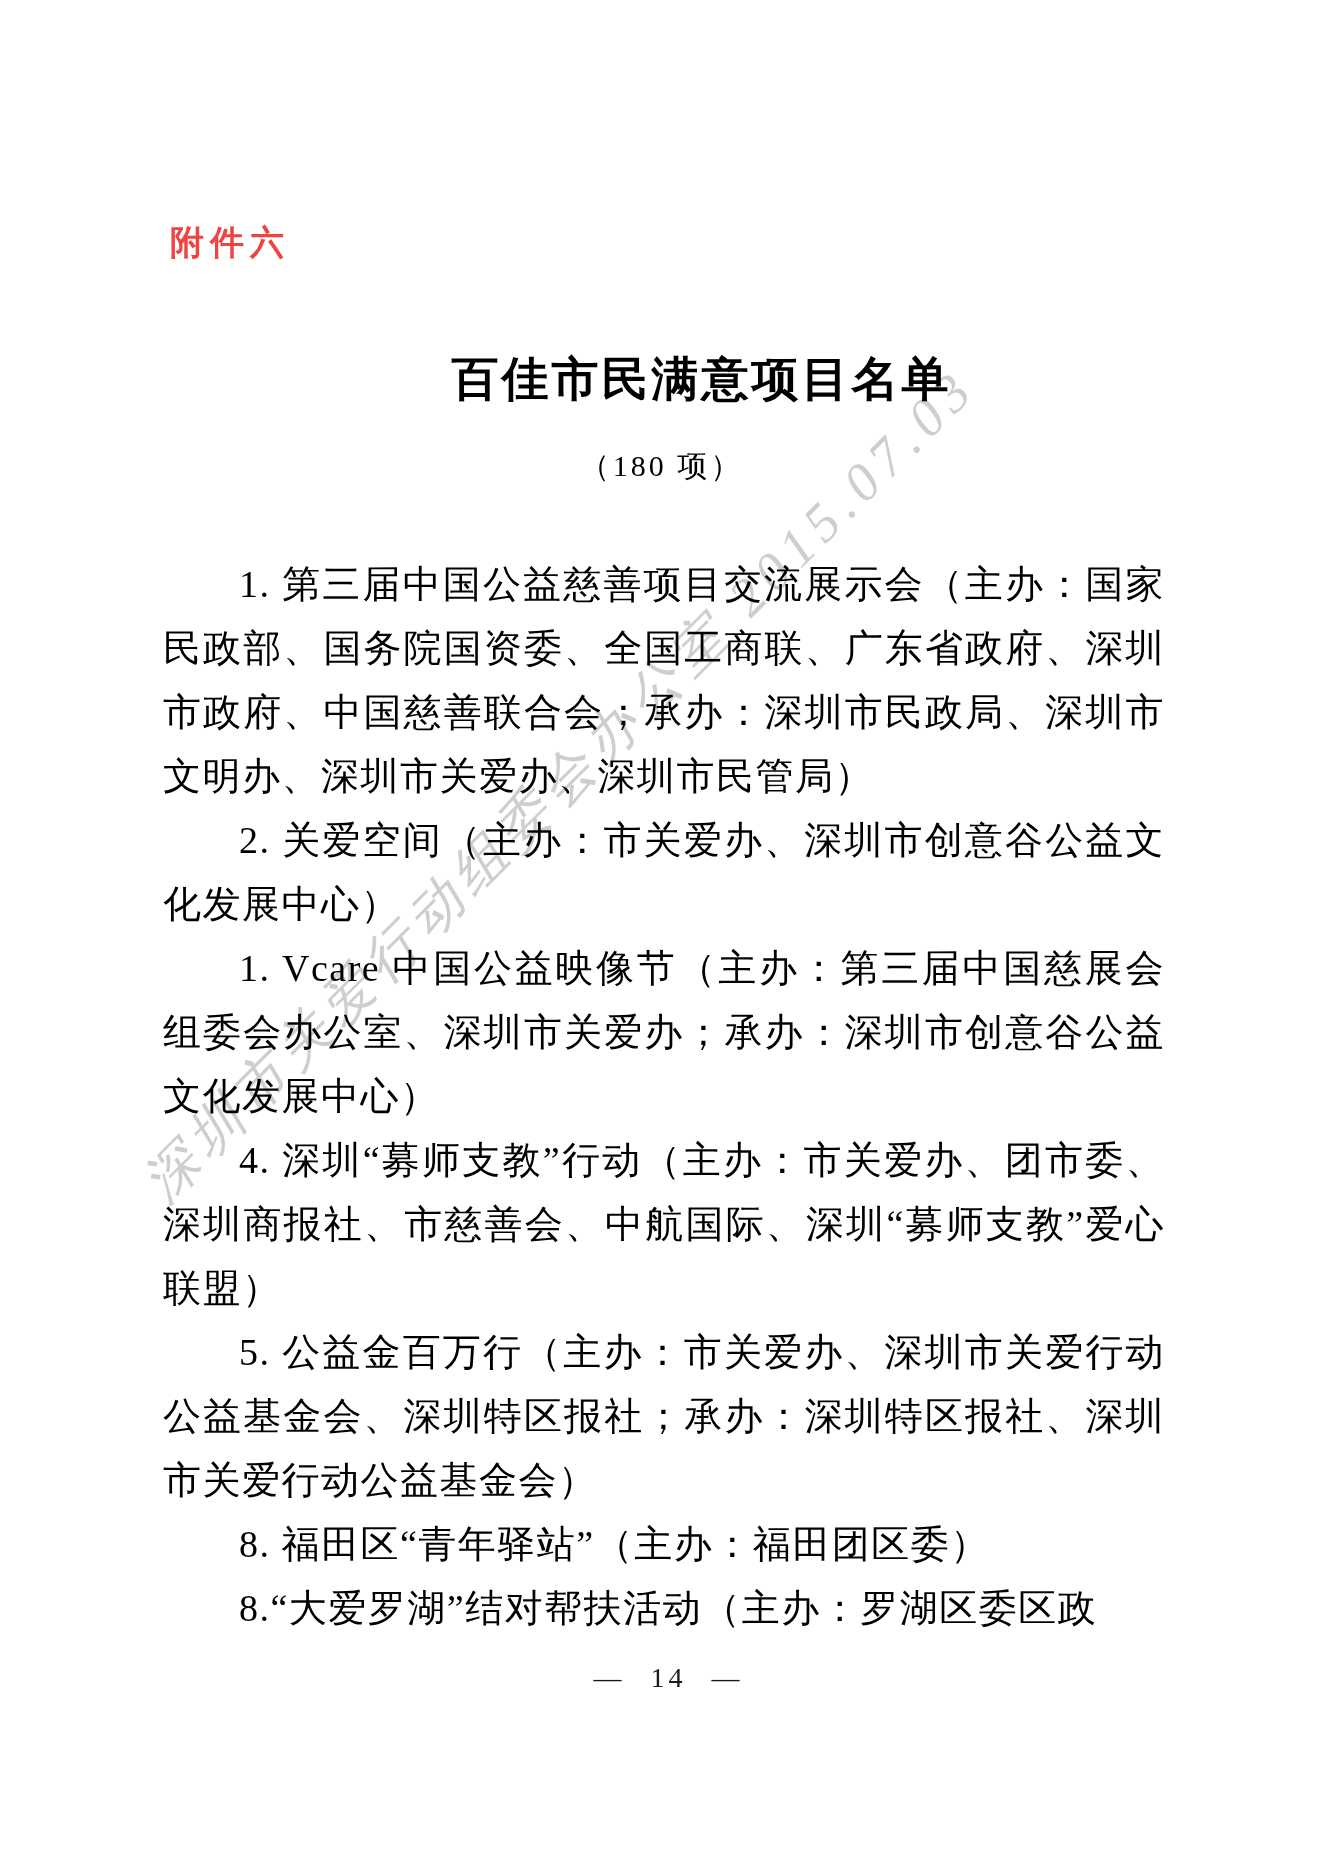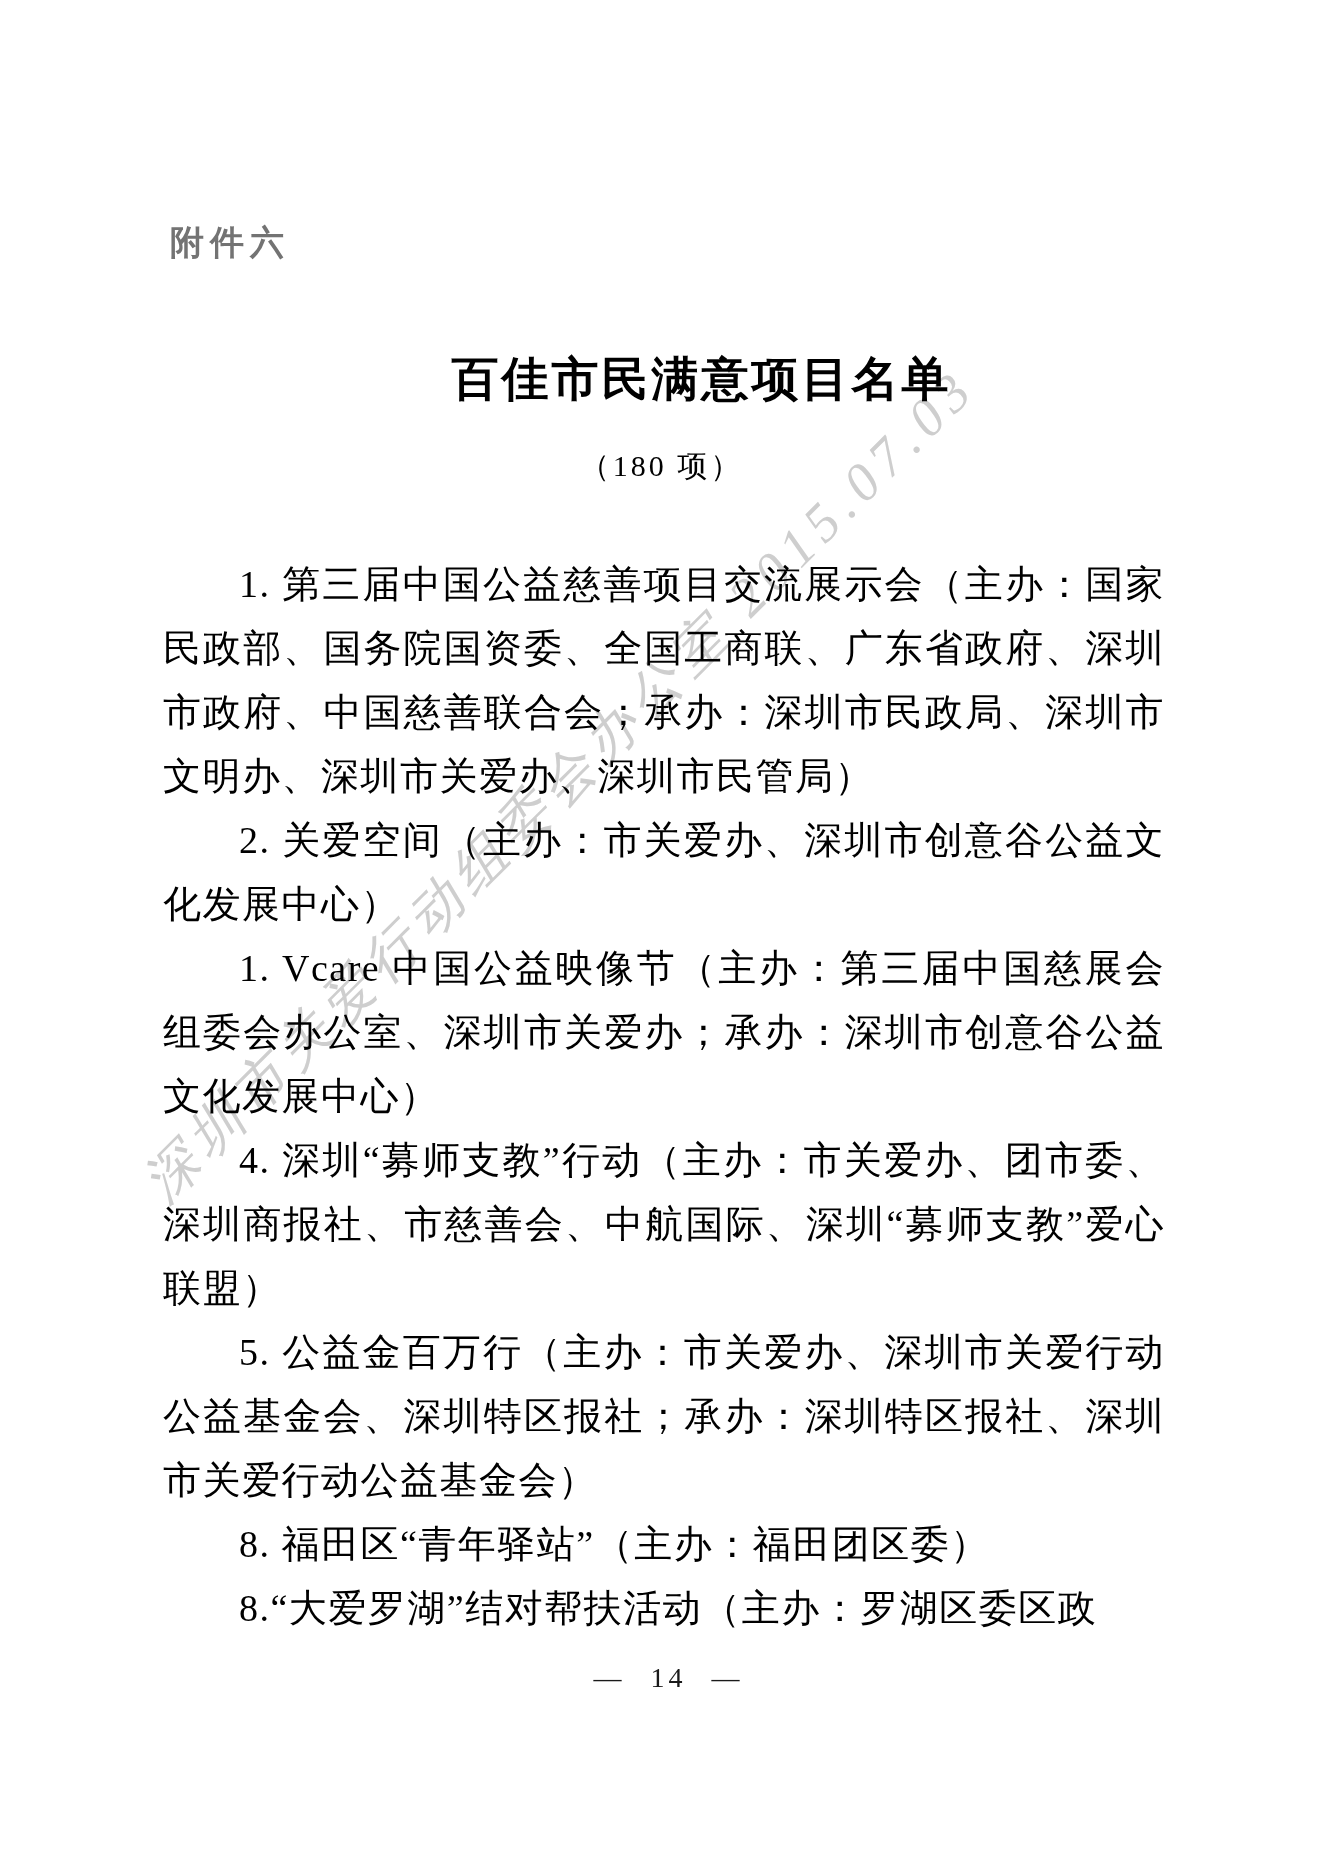--- a/index.html
+++ b/index.html
@@ -16,21 +16,21 @@
     overflow: hidden;
     margin: 0 auto;
   }
   .attachment-label {
     position: absolute;
     left: 170px;
     top: 220px;
     font-size: 34px;
     font-weight: 700;
     letter-spacing: 6px;
-    color: #737373;
+    color: #ef4444;
   }
   .doc-title {
     position: absolute;
     left: 0;
     top: 348px;
     width: 100%;
     text-align: center;
     font-size: 47px;
     font-weight: 700;
     letter-spacing: 3px;

